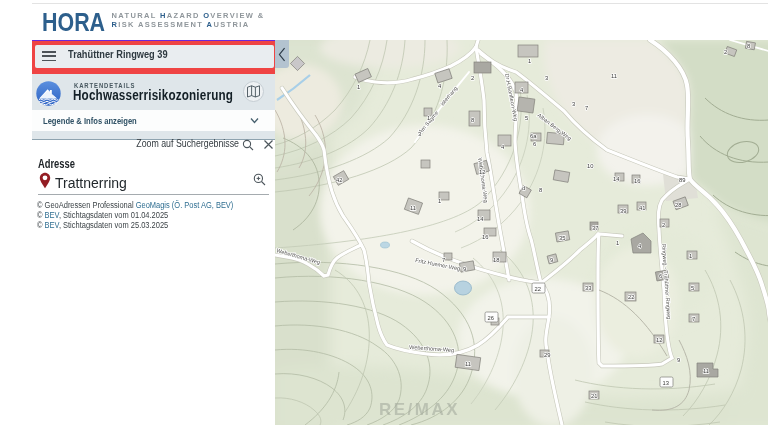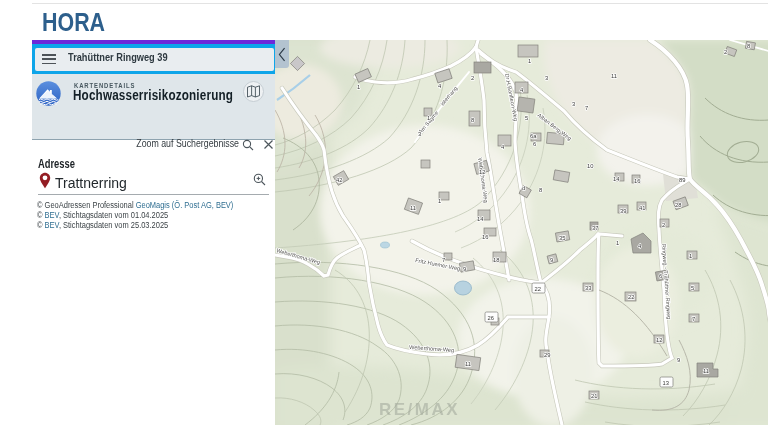--- a/index.html
+++ b/index.html
@@ -9,22 +9,22 @@
 #topline { position:absolute; left:0; top:3px; width:768px; height:1px; background:#e3e3e3; }
 
 
 #hora { position:absolute; left:10px; top:8px; font-size:25.5px; font-weight:bold;
   color:#2d5f8c; letter-spacing:0px; transform:scaleX(0.84); transform-origin:left top; }
 #subtitle { position:absolute; left:79.5px; top:10.5px; font-size:7.5px; letter-spacing:1.35px;
   color:#8f969b; font-weight:bold; line-height:9.4px; transform-origin:left top; }
 #subtitle b { color:#2d5f8c; }
 
 
-#bar { position:absolute; left:0; top:40px; width:243px; height:49px; background:#0ea5e9;
-  border-top:4px solid #6d28d9; }
+#bar { position:absolute; left:0; top:40px; width:243px; height:49px; background:#ef4444;
+  border-top:1px solid #6d28d9; }
 #tab { position:absolute; left:243px; top:40px; width:13.5px; height:27.5px; background:#b3c3d0;
   border-radius:0 0 3px 0; }
 #barinner { position:absolute; left:3px; top:4px; width:239px; height:23px; background:#e9edf0;
   border-radius:2px; }
 #burger { position:absolute; left:10px; top:10px; width:14px; height:10px; }
 #burger div { height:1.5px; background:#4d5358; margin-bottom:2.8px; }
 #searchtext { position:absolute; left:36px; top:6.5px; font-size:10.5px; font-weight:600;
   color:#2e3940; transform:scaleX(0.88); transform-origin:left top; white-space:nowrap; }
 #tabchev { position:absolute; left:244px; top:46px; width:12px; height:17px; }
 
@@ -54,20 +54,21 @@
 #copy a { color:#2f6e91; text-decoration:none; }
 
 
 #map { position:absolute; left:243px; top:40px; width:525px; height:385px; background:#e4e9da; }
 </style>
 </head>
 <body>
 <div id="stage">
   <div id="topline"></div>
   <div id="hora">HORA</div>
+  <div id="subtitle">NATURAL <b>H</b>AZARD <b>O</b>VERVIEW &amp;<br><b>R</b>ISK ASSESSMENT <b>A</b>USTRIA</div>
 
   <div id="map">
   <svg width="525" height="385" viewBox="0 0 525 385">
     <defs>
       <filter id="soft" x="-20%" y="-20%" width="140%" height="140%">
             <feGaussianBlur stdDeviation="4"></feGaussianBlur>
           </filter>
       <filter id="soft2" x="-30%" y="-30%" width="160%" height="160%">
             <feGaussianBlur stdDeviation="7"></feGaussianBlur>
           </filter>
@@ -337,20 +338,26 @@
         </defs>
       <circle cx="12.5" cy="12.5" r="12.2" fill="url(#bg1)"></circle>
       <path d="M3.2,17.6 L11.6,8.2 L13.9,10.8 L13.9,8.9 L15.8,8.9 L15.8,12.9 L21.2,17.6 Z" fill="#ffffff"></path>
       <path d="M5,15.5 L12,10 L19,15.5 L19,17.6 L5,17.6 Z" fill="#dce8fa" opacity="0.5"></path>
       <path d="M3,18.6 q1.6,-1.3 3.2,0 q1.6,1.3 3.2,0 q1.6,-1.3 3.2,0 q1.6,1.3 3.2,0 q1.6,-1.3 3.2,0 q1.6,1.3 3.2,0" stroke="#ffffff" stroke-width="1" fill="none"></path>
       <path d="M3,21 q1.6,-1.3 3.2,0 q1.6,1.3 3.2,0 q1.6,-1.3 3.2,0 q1.6,1.3 3.2,0 q1.6,-1.3 3.2,0 q1.6,1.3 3.2,0" stroke="#ffffff" stroke-width="1" fill="none"></path>
       <path d="M4.5,23.2 q1.6,-1.3 3.2,0 q1.6,1.3 3.2,0 q1.6,-1.3 3.2,0 q1.6,1.3 3.2,0 q1.6,-1.3 3.2,0" stroke="#ffffff" stroke-width="1" fill="none"></path>
     </svg>
     <div id="kd">KARTENDETAILS</div>
     <div id="headline">Hochwasserrisikozonierung</div>
+    <div id="legrow">
+        <div id="legtext">Legende &amp; Infos anzeigen</div>
+      <svg style="position:absolute;right:16px;top:6.5px" width="9" height="7" viewBox="0 0 9 7">
+          <path d="M1,1.5 L4.5,5.5 L8,1.5" stroke="#47606e" stroke-width="1.3" fill="none"></path>
+        </svg>
+    </div>
   </div>
   <div id="mapcirc">
     <svg width="19" height="19" viewBox="0 0 19 19" style="position:absolute;left:0px;top:0px">
       <path d="M3.5,5.2 L7.6,3.8 L11.4,5.2 L15.5,3.8 L15.5,13.6 L11.4,15 L7.6,13.6 L3.5,15 Z M7.6,3.8 L7.6,13.6 M11.4,5.2 L11.4,15" stroke="#3b4952" stroke-width="0.85" fill="none" stroke-linejoin="round"></path>
     </svg>
   </div>
 
   <div id="zoomres">Zoom auf Suchergebnisse</div>
   <svg style="position:absolute;left:210px;top:139px" width="12" height="12" viewBox="0 0 12 12">
     <circle cx="5" cy="5" r="3.6" stroke="#4d565c" stroke-width="1.1" fill="none"></circle>

